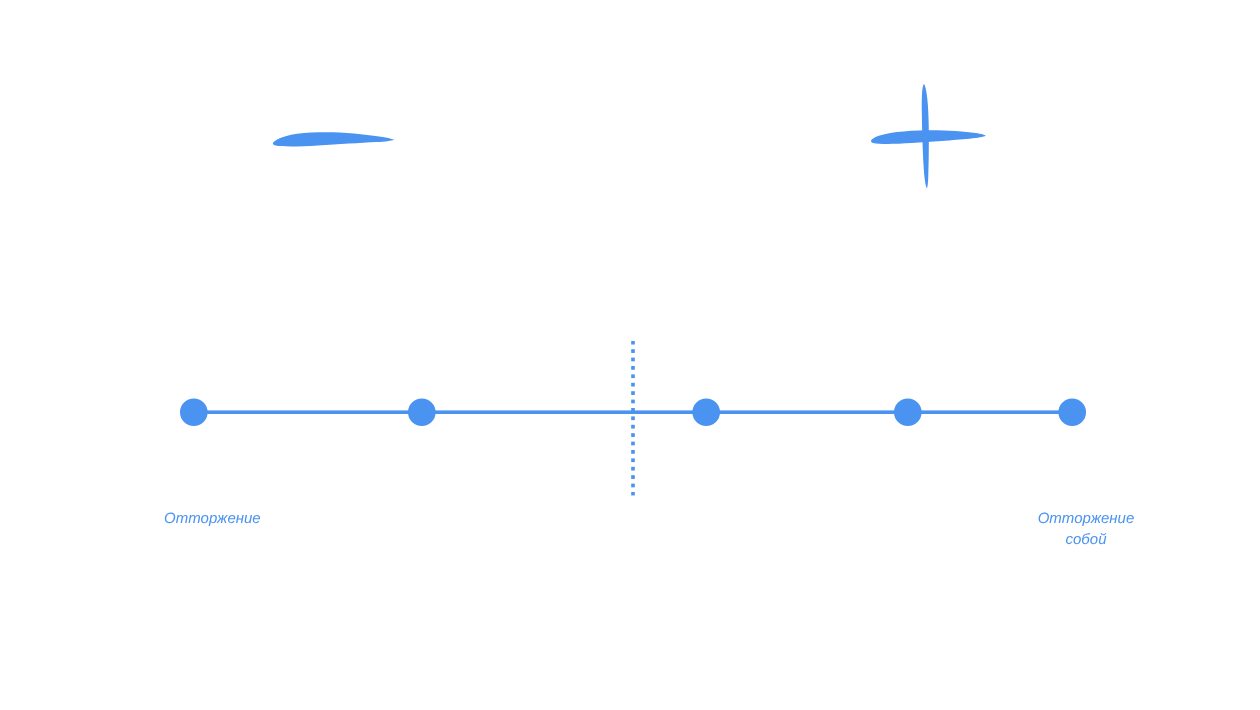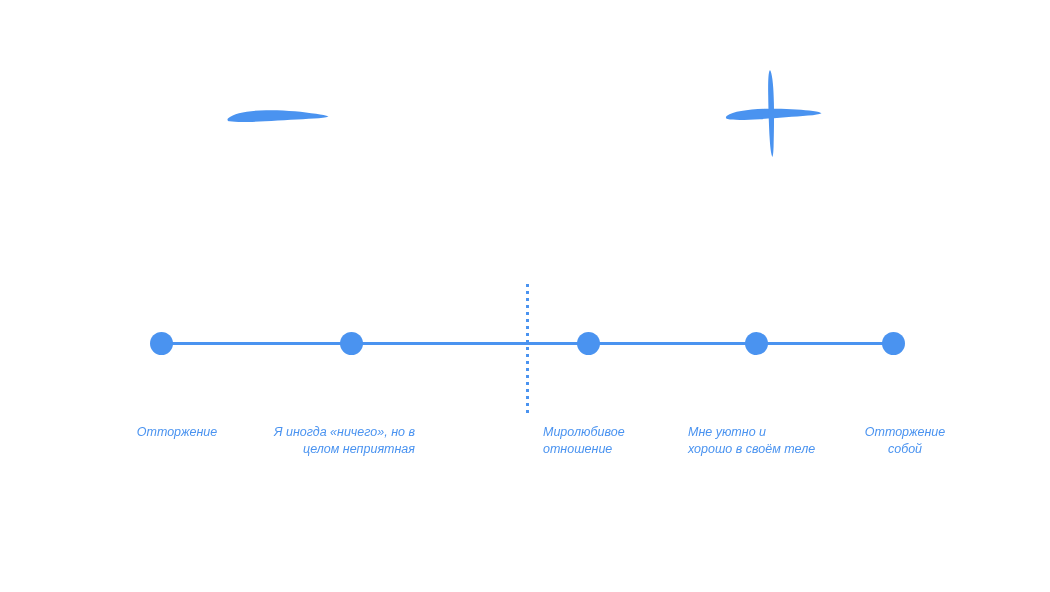--- a/index.html
+++ b/index.html
@@ -157,25 +157,19 @@
   <div id="neutral-divider"></div>
 
   <div class="scale-point" style="left:161px;"></div>
   <div class="scale-point" style="left:351px;"></div>
   <div class="scale-point" style="left:588px;"></div>
   <div class="scale-point" style="left:756px;"></div>
   <div class="scale-point" style="left:893px;"></div>
 
   <div class="point-label align-center" style="left:177px;">Отторжение</div>
 
-  <div class="point-label align-right" style="left:415px;">Я иногда «ничего», но в
-целом неприятная</div>
 
-  <div class="point-label align-left" style="left:543px;">Миролюбивое
-отношение</div>
 
-  <div class="point-label align-left" style="left:688px;">Мне уютно и
-хорошо в своём теле</div>
 
   <div class="point-label align-center" style="left:905px;">Отторжение
 собой</div>
 
 </div>
 
 </body></html>

